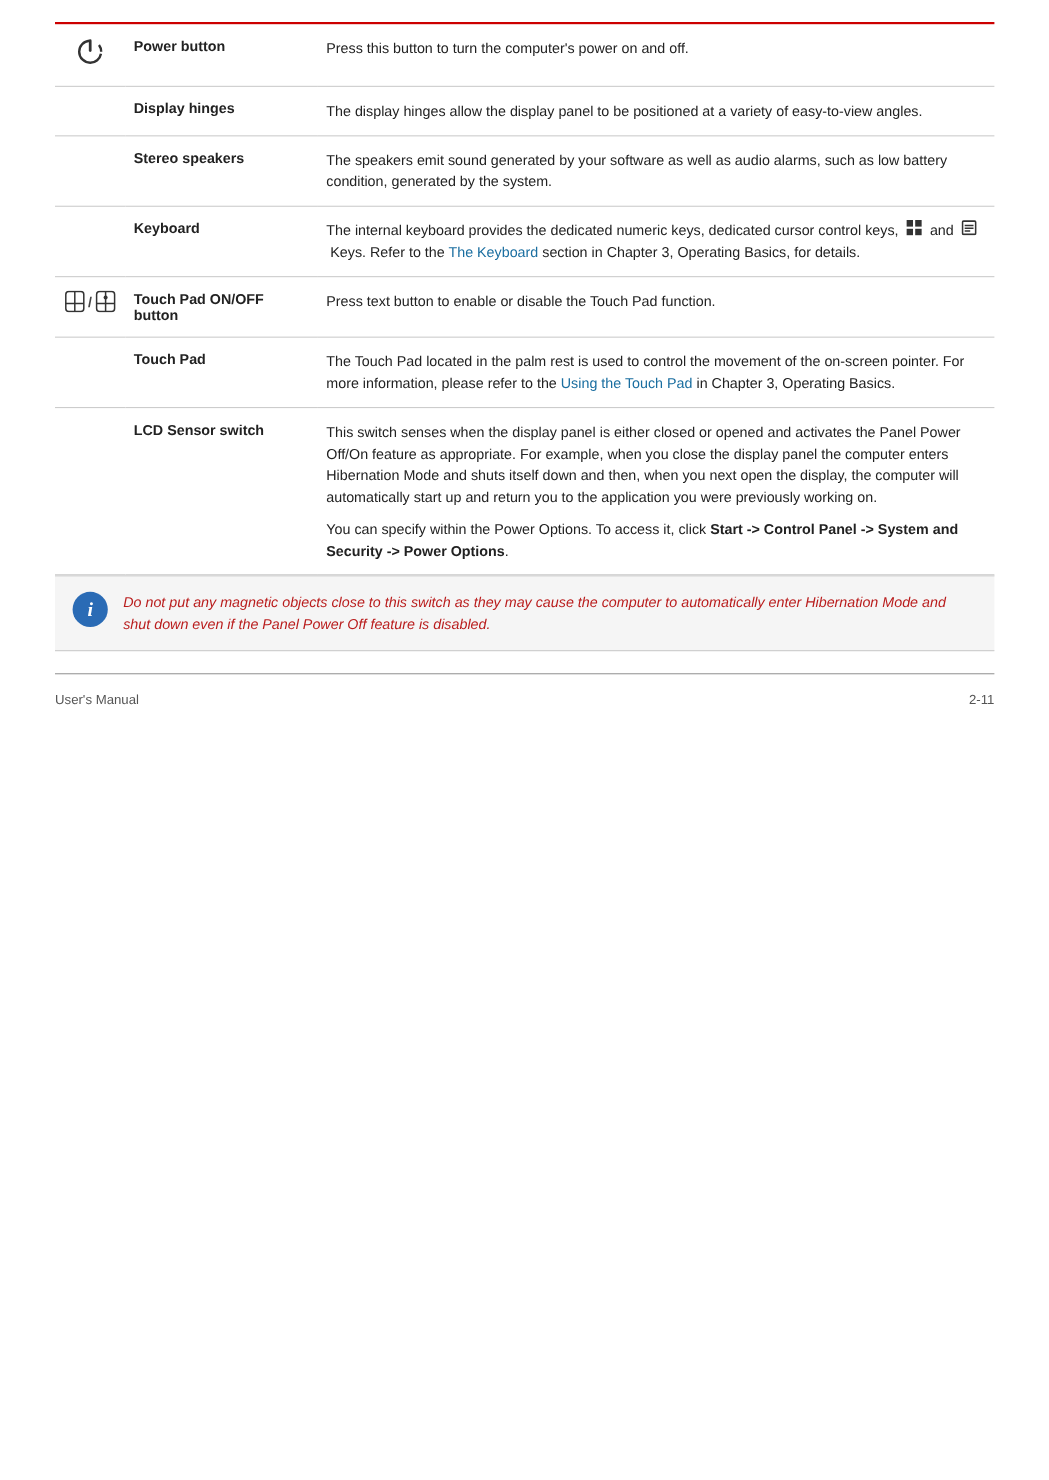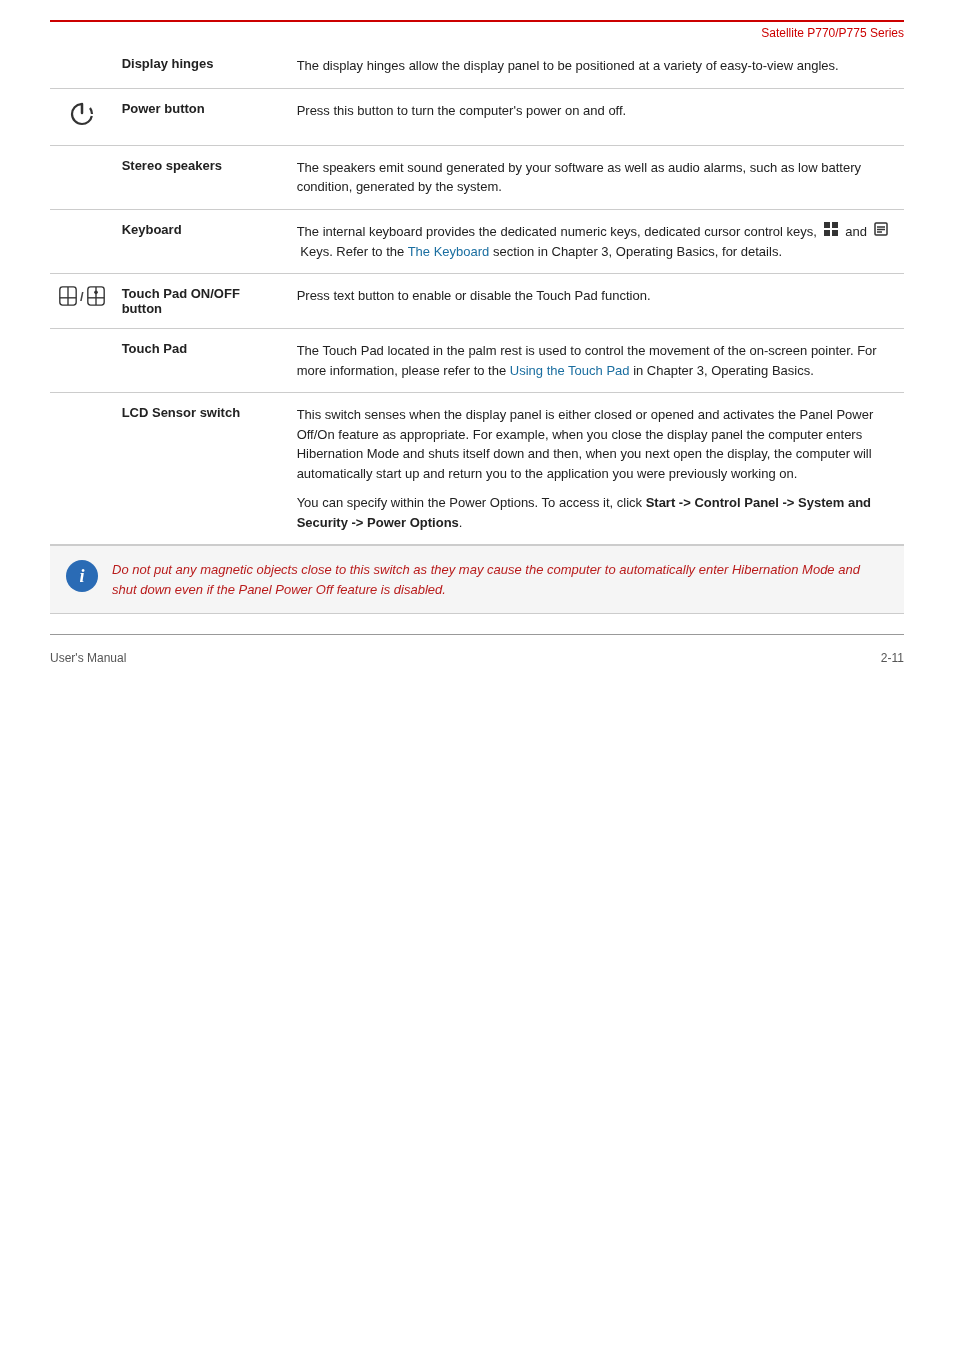--- a/index.html
+++ b/index.html
@@ -138,46 +138,45 @@
       display: inline-block;
       vertical-align: middle;
     }
   </style>
 </head>
 <body>
 
 <div class="page">
 
   <div class="header-line"></div>
-  <div class="series-title">Satellite P770/P775 Series</div>
 
   <table class="main-table">
     <tbody>
-
-      <tr>
-        <td class="icon-col"></td>
-        <td class="label-col">
-          <span>Display hinges</span>
-        </td>
-        <td class="desc-col">The display hinges allow the display panel to be positioned at a variety of easy-to-view angles.</td>
-      </tr>
 
       <tr>
         <td class="icon-col">
           <span class="power-icon">
             <svg width="26" height="26" viewBox="0 0 26 26" fill="none" xmlns="http://www.w3.org/2000/svg">
               <circle cx="13" cy="13" r="10" stroke="#333" stroke-width="2.2" fill="none" stroke-dasharray="44 10" stroke-dashoffset="-2"></circle>
               <line x1="13" y1="3" x2="13" y2="12" stroke="#333" stroke-width="2.5" stroke-linecap="round"></line>
             </svg>
           </span>
         </td>
         <td class="label-col">
           <span>Power button</span>
         </td>
         <td class="desc-col">Press this button to turn the computer's power on and off.</td>
+      </tr>
+
+      <tr>
+        <td class="icon-col"></td>
+        <td class="label-col">
+          <span>Display hinges</span>
+        </td>
+        <td class="desc-col">The display hinges allow the display panel to be positioned at a variety of easy-to-view angles.</td>
       </tr>
 
       <tr>
         <td class="icon-col"></td>
         <td class="label-col">
           <span>Stereo speakers</span>
         </td>
         <td class="desc-col">The speakers emit sound generated by your software as well as audio alarms, such as low battery condition, generated by the system.</td>
       </tr>
 

